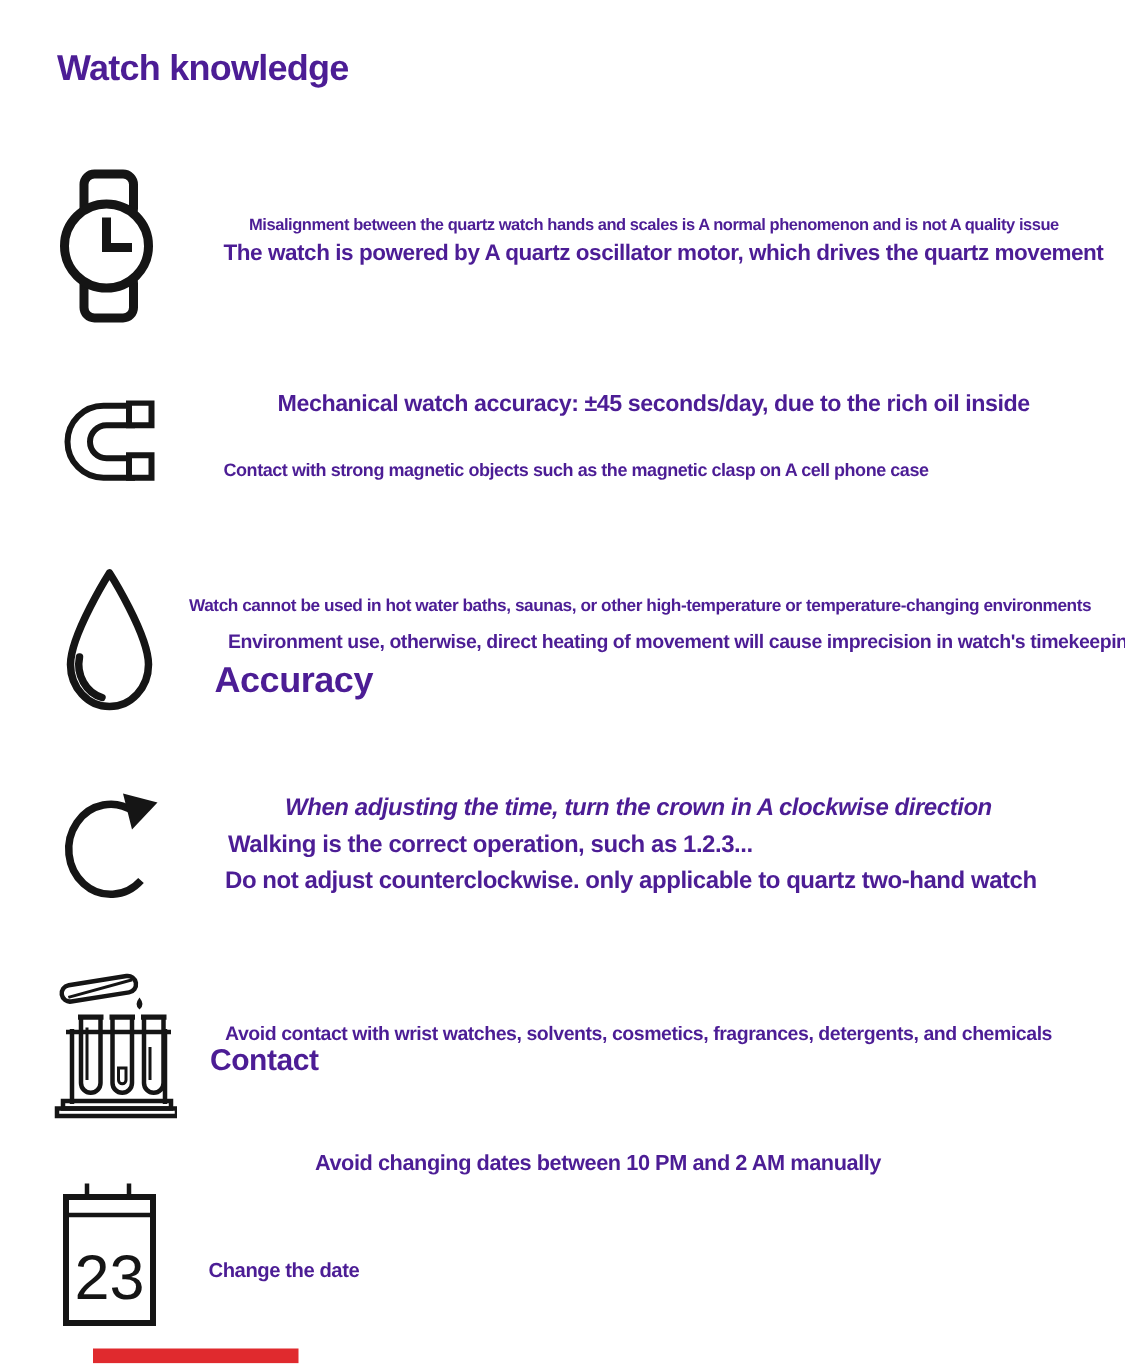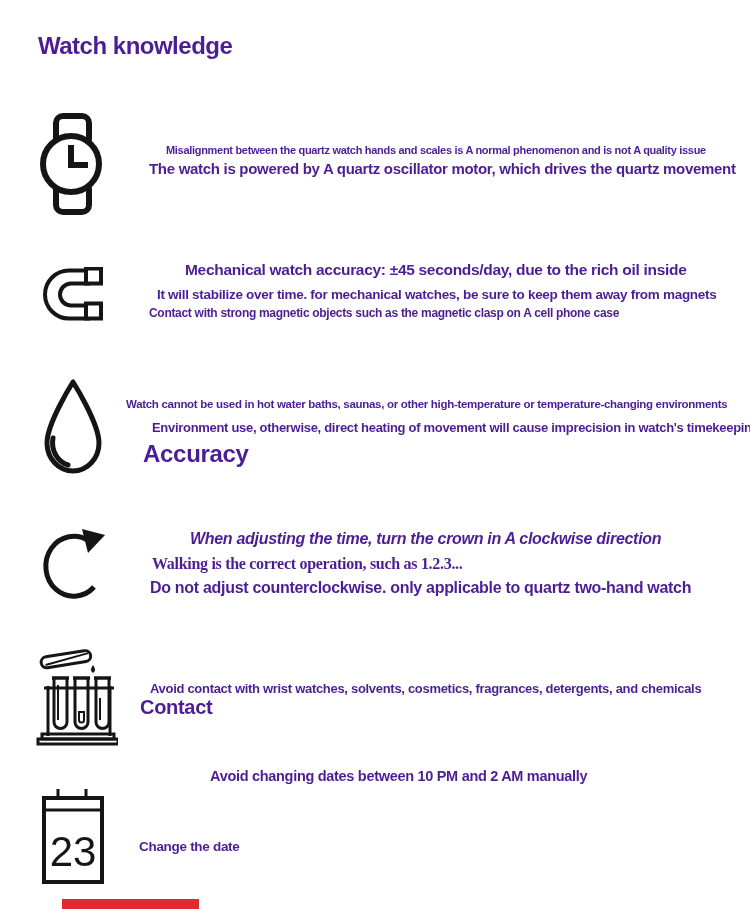--- a/index.html
+++ b/index.html
@@ -11,21 +11,21 @@
   .title{left:38px;top:32px;font-size:24px;letter-spacing:-0.5px;}
   .s1l1{left:166px;top:144px;font-size:11px;text-align:center;}
   .s1l2{left:149px;top:160px;font-size:15px;}
   .s2l1{left:150px;top:261px;font-size:15.5px;margin-left:35px;}
   .s2l2{left:157px;top:287px;font-size:13.5px;}
   .s2l3{left:149px;top:296px;font-size:12px;margin-top:10px;}
   .s3l1{left:126px;top:398px;font-size:11.5px;}
   .s3l2{left:152px;top:420px;font-size:13px;}
   .s3l3{left:143px;top:440px;font-size:24px;}
   .s4l1{left:190px;top:530px;font-size:16px;font-style:italic;}
-  .s4l2{left:152px;top:555px;font-size:16px;font-family:Liberation Serif, serif;}
+  .s4l2{left:152px;top:555px;font-size:16px;}
   .s4l3{left:150px;top:579px;font-size:16px;}
   .s5l1{left:150px;top:681px;font-size:13px;}
   .s5l2{left:140px;top:696px;font-size:20px;}
   .s6l1{left:210px;top:768px;font-size:14.5px;}
   .s6l2{left:139px;top:839px;font-size:13.5px;}
   .icon{position:absolute;}
   .i1{left:33px;top:112px;width:76px;height:104px;}
   .i2{left:42px;top:267px;width:64px;height:55px;}
   .i3{left:40px;top:377px;width:66px;height:100px;}
   .i4{left:42px;top:524px;width:66px;height:80px;}
@@ -54,21 +54,20 @@
   <div class="line s1l2">The watch is powered by A quartz oscillator motor, which drives the quartz movement</div>
 
   <div class="icon i2">
     <svg viewBox="0 0 64 54" fill="none" stroke="#151515">
       <path d="M46 3 H27 A24 24 0 0 0 27 51 H46 V38 H29 A11 11 0 0 1 29 16 H46 Z" stroke-width="4"></path>
       <rect x="44" y="1" width="15" height="15" fill="#ffffff" stroke-width="4"></rect>
       <rect x="44" y="36" width="15" height="15" fill="#ffffff" stroke-width="4"></rect>
     </svg>
   </div>
   <div class="line s2l1">Mechanical watch accuracy: ±45 seconds/day, due to the rich oil inside</div>
-  <div class="line s2l2">It will stabilize over time. for mechanical watches, be sure to keep them away from magnets</div>
   <div class="line s2l3">Contact with strong magnetic objects such as the magnetic clasp on A cell phone case</div>
 
   <div class="icon i3">
     <svg viewBox="0 0 66 98" fill="none" stroke="#151515">
       <path d="M33 4 C33 4 7 45 7 65 A26 28 0 0 0 59 65 C59 45 33 4 33 4 Z" stroke-width="5" stroke-linejoin="round"></path>
       <path d="M13 60 A21 23 0 0 0 28 87" stroke-width="5" stroke-linecap="round"></path>
     </svg>
   </div>
   <div class="line s3l1">Watch cannot be used in hot water baths, saunas, or other high-temperature or temperature-changing environments</div>
   <div class="line s3l2">Environment use, otherwise, direct heating of movement will cause imprecision in watch's timekeeping</div>

